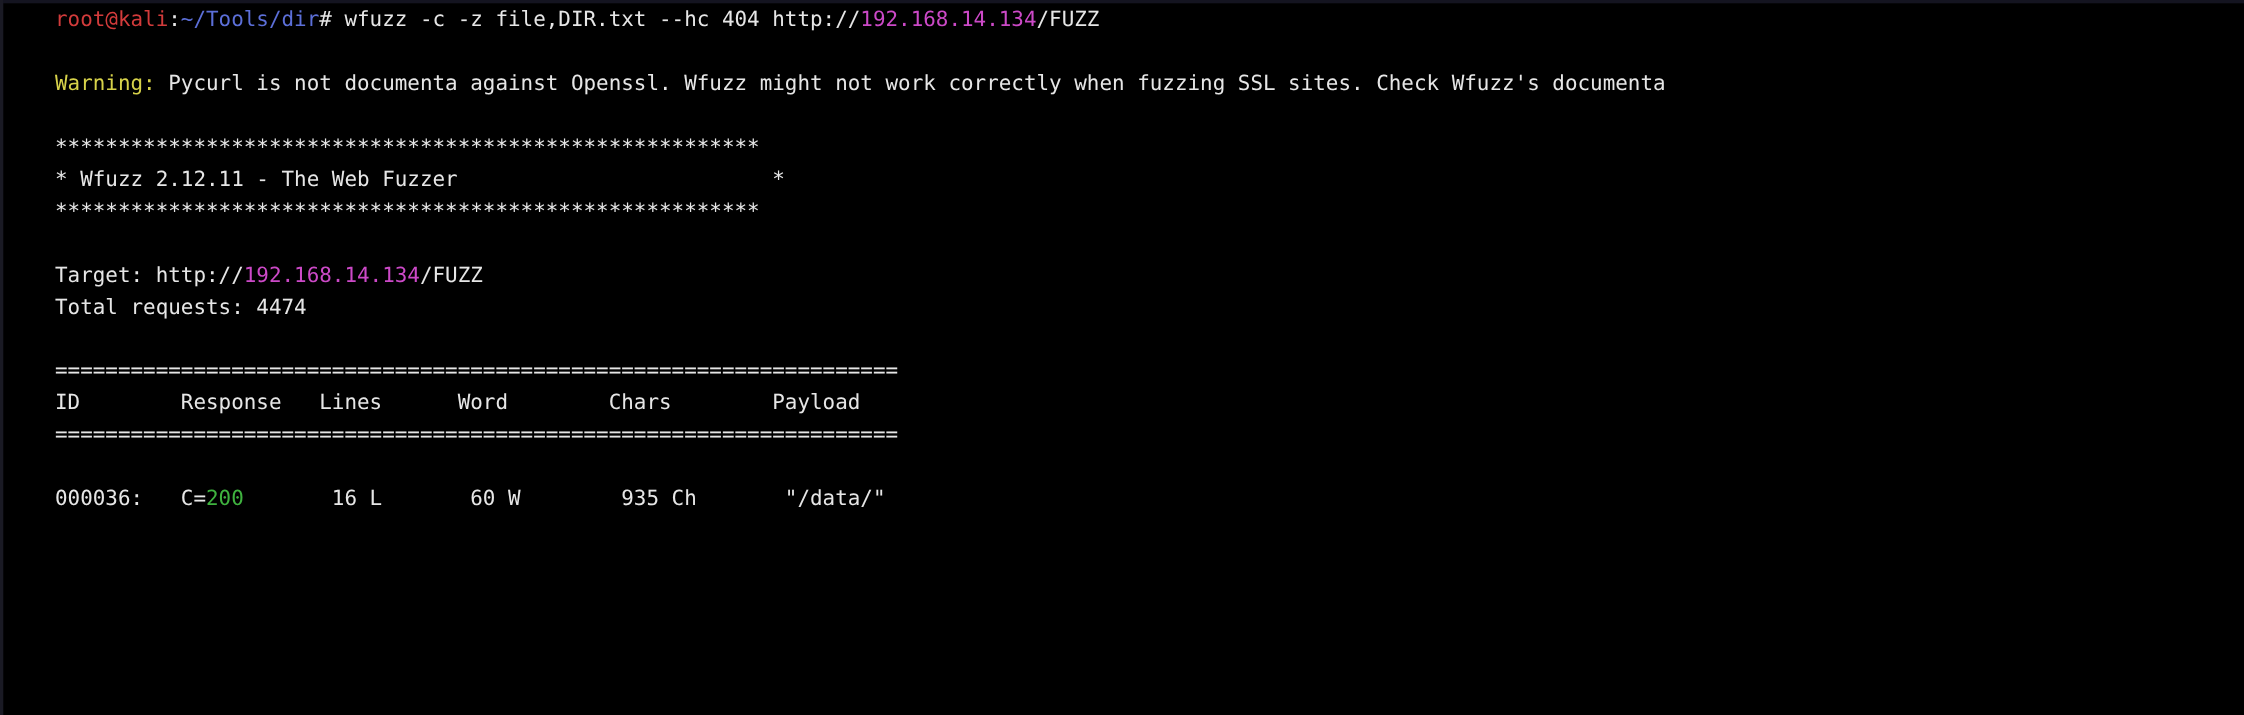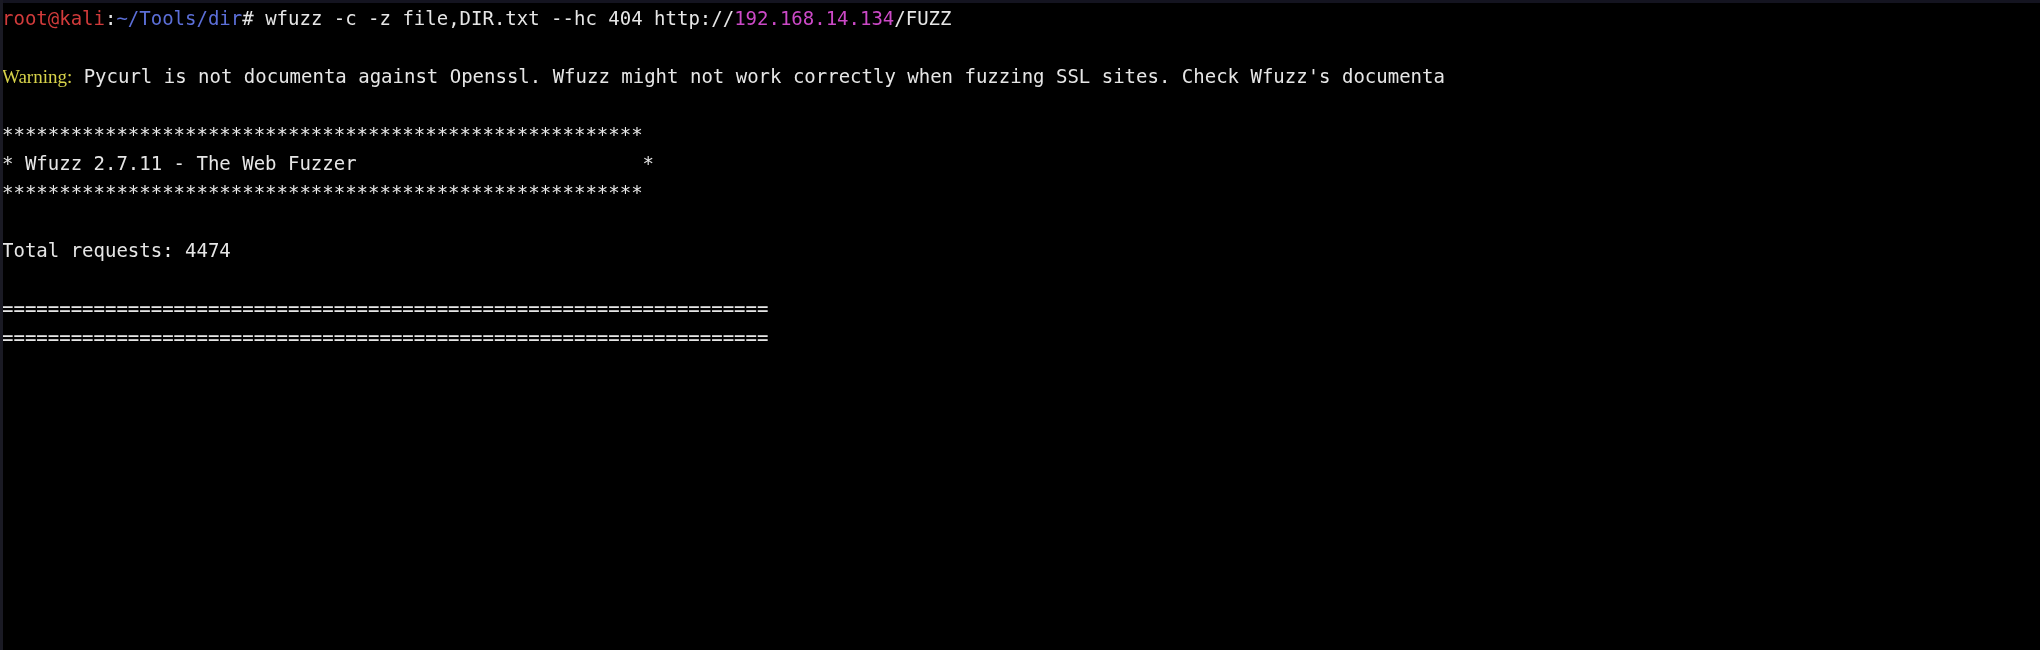--- a/index.html
+++ b/index.html
@@ -23,27 +23,28 @@
     background: #000000;
     padding: 4px 0 0 2px;
     box-sizing: border-box;
     position: relative;
   }
   .line {
     white-space: pre;
     height: 29px;
     line-height: 29px;
     letter-spacing: 0px;
+    margin-left: 48px;
   }
   .blank { height: 29px; }
   .c-red      { color: #d23b3b; }
   .c-blue     { color: #5c6fd8; }
   .c-white    { color: #e6e6e6; }
   .c-magenta  { color: #cc49c7; }
-  .c-yellow   { color: #d7d24a; font-family: Liberation Serif, serif; }
+  .c-yellow   { color: #d7d24a; }
   .c-cyan     { color: #3fc0d8; }
   .c-green    { color: #3fb33f; }
   .edge-strip {
     position: absolute;
     left: 0; top: 0;
     width: 3px; height: 650px;
     background: #1a1a24;
   }
   .top-strip {
     position: absolute;
@@ -61,27 +62,30 @@
 
   <div class="line"><span class="c-red">root@kali</span><span class="c-white">:</span><span class="c-blue">~/Tools/dir</span><span class="c-white"># </span><span class="c-white">wfuzz -c -z file,DIR.txt --hc 404 http://</span><span class="c-magenta">192.168.14.134</span><span class="c-white">/FUZZ</span></div>
 
   <div class="blank"></div>
 
   <div class="line"><span class="c-yellow">Warning:</span><span class="c-white"> Pycurl is not documenta against Openssl. Wfuzz might not work correctly when fuzzing SSL sites. Check Wfuzz's documenta</span></div>
 
   <div class="blank"></div>
 
   <div class="line c-white">********************************************************</div>
-  <div class="line c-white">* Wfuzz 2.7.11 - The Web Fuzzer                         *</div>
+  <div class="line c-white">* Wfuzz 2.12.11 - The Web Fuzzer                         *</div>
   <div class="line c-white">********************************************************</div>
 
   <div class="blank"></div>
 
+  <div class="line"><span class="c-white">Target: http://</span><span class="c-magenta">192.168.14.134</span><span class="c-white">/FUZZ</span></div>
   <div class="line"><span class="c-white">Total requests: </span><span class="c-white">4474</span></div>
 
   <div class="blank"></div>
 
   <div class="line c-white">===================================================================</div>
+  <div class="line c-white">ID        Response   Lines      Word        Chars        Payload</div>
   <div class="line c-white">===================================================================</div>
 
   <div class="blank"></div>
 
+  <div class="line"><span class="c-white">000036:   C=</span><span class="c-green">200</span><span class="c-white">       16 L       60 W        935 Ch       "/data/"</span></div>
 </div>
 
 </body></html>

